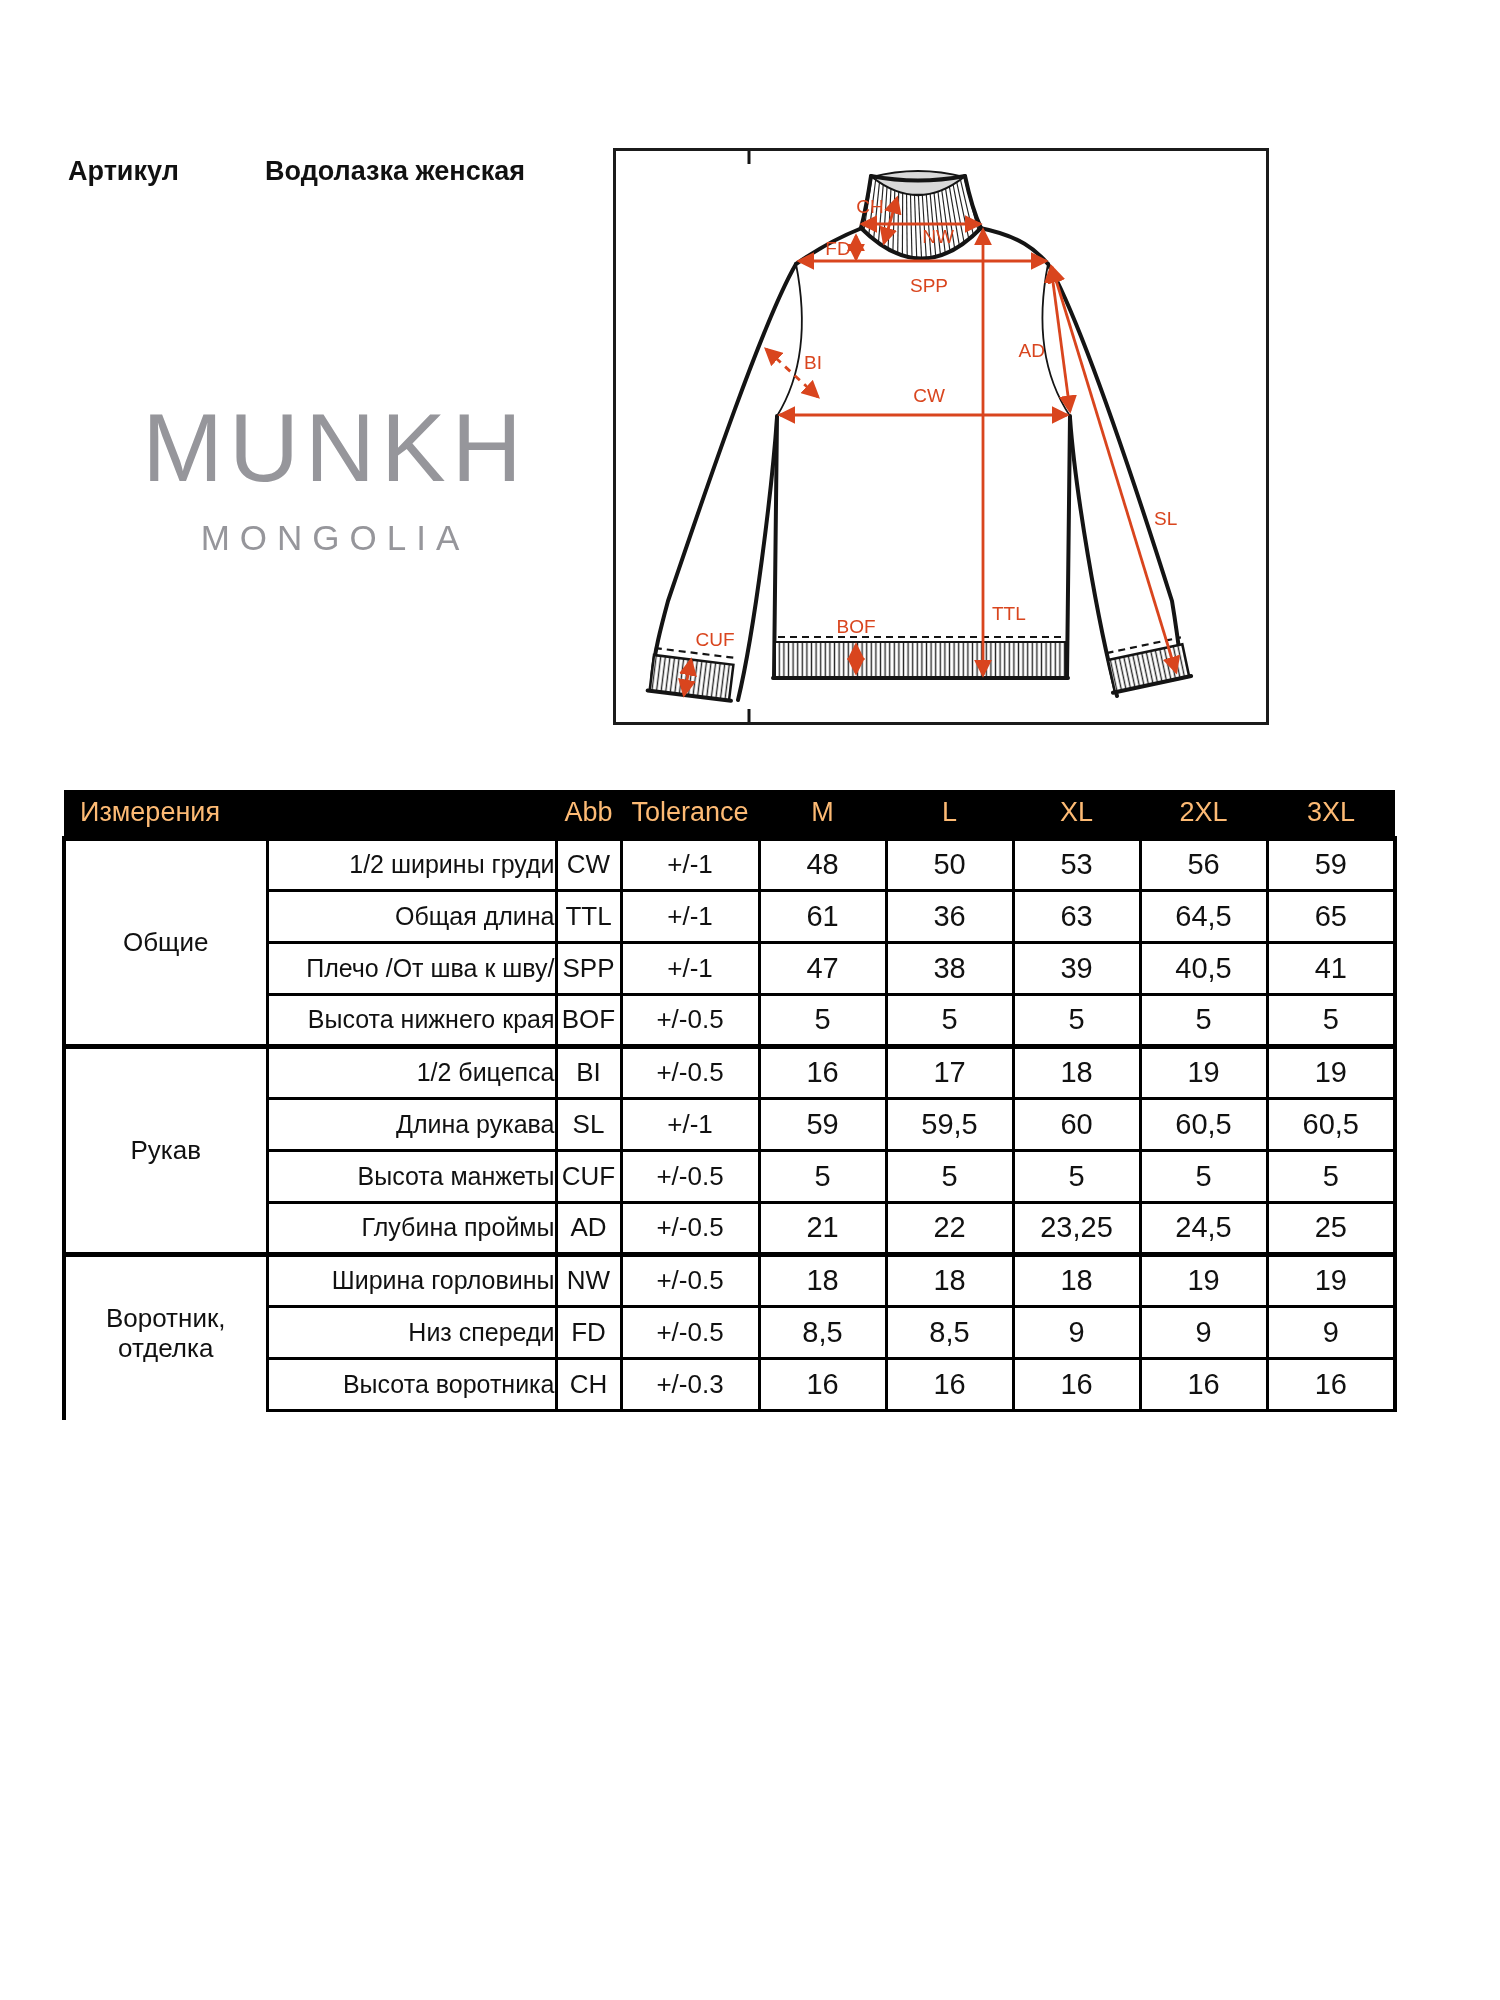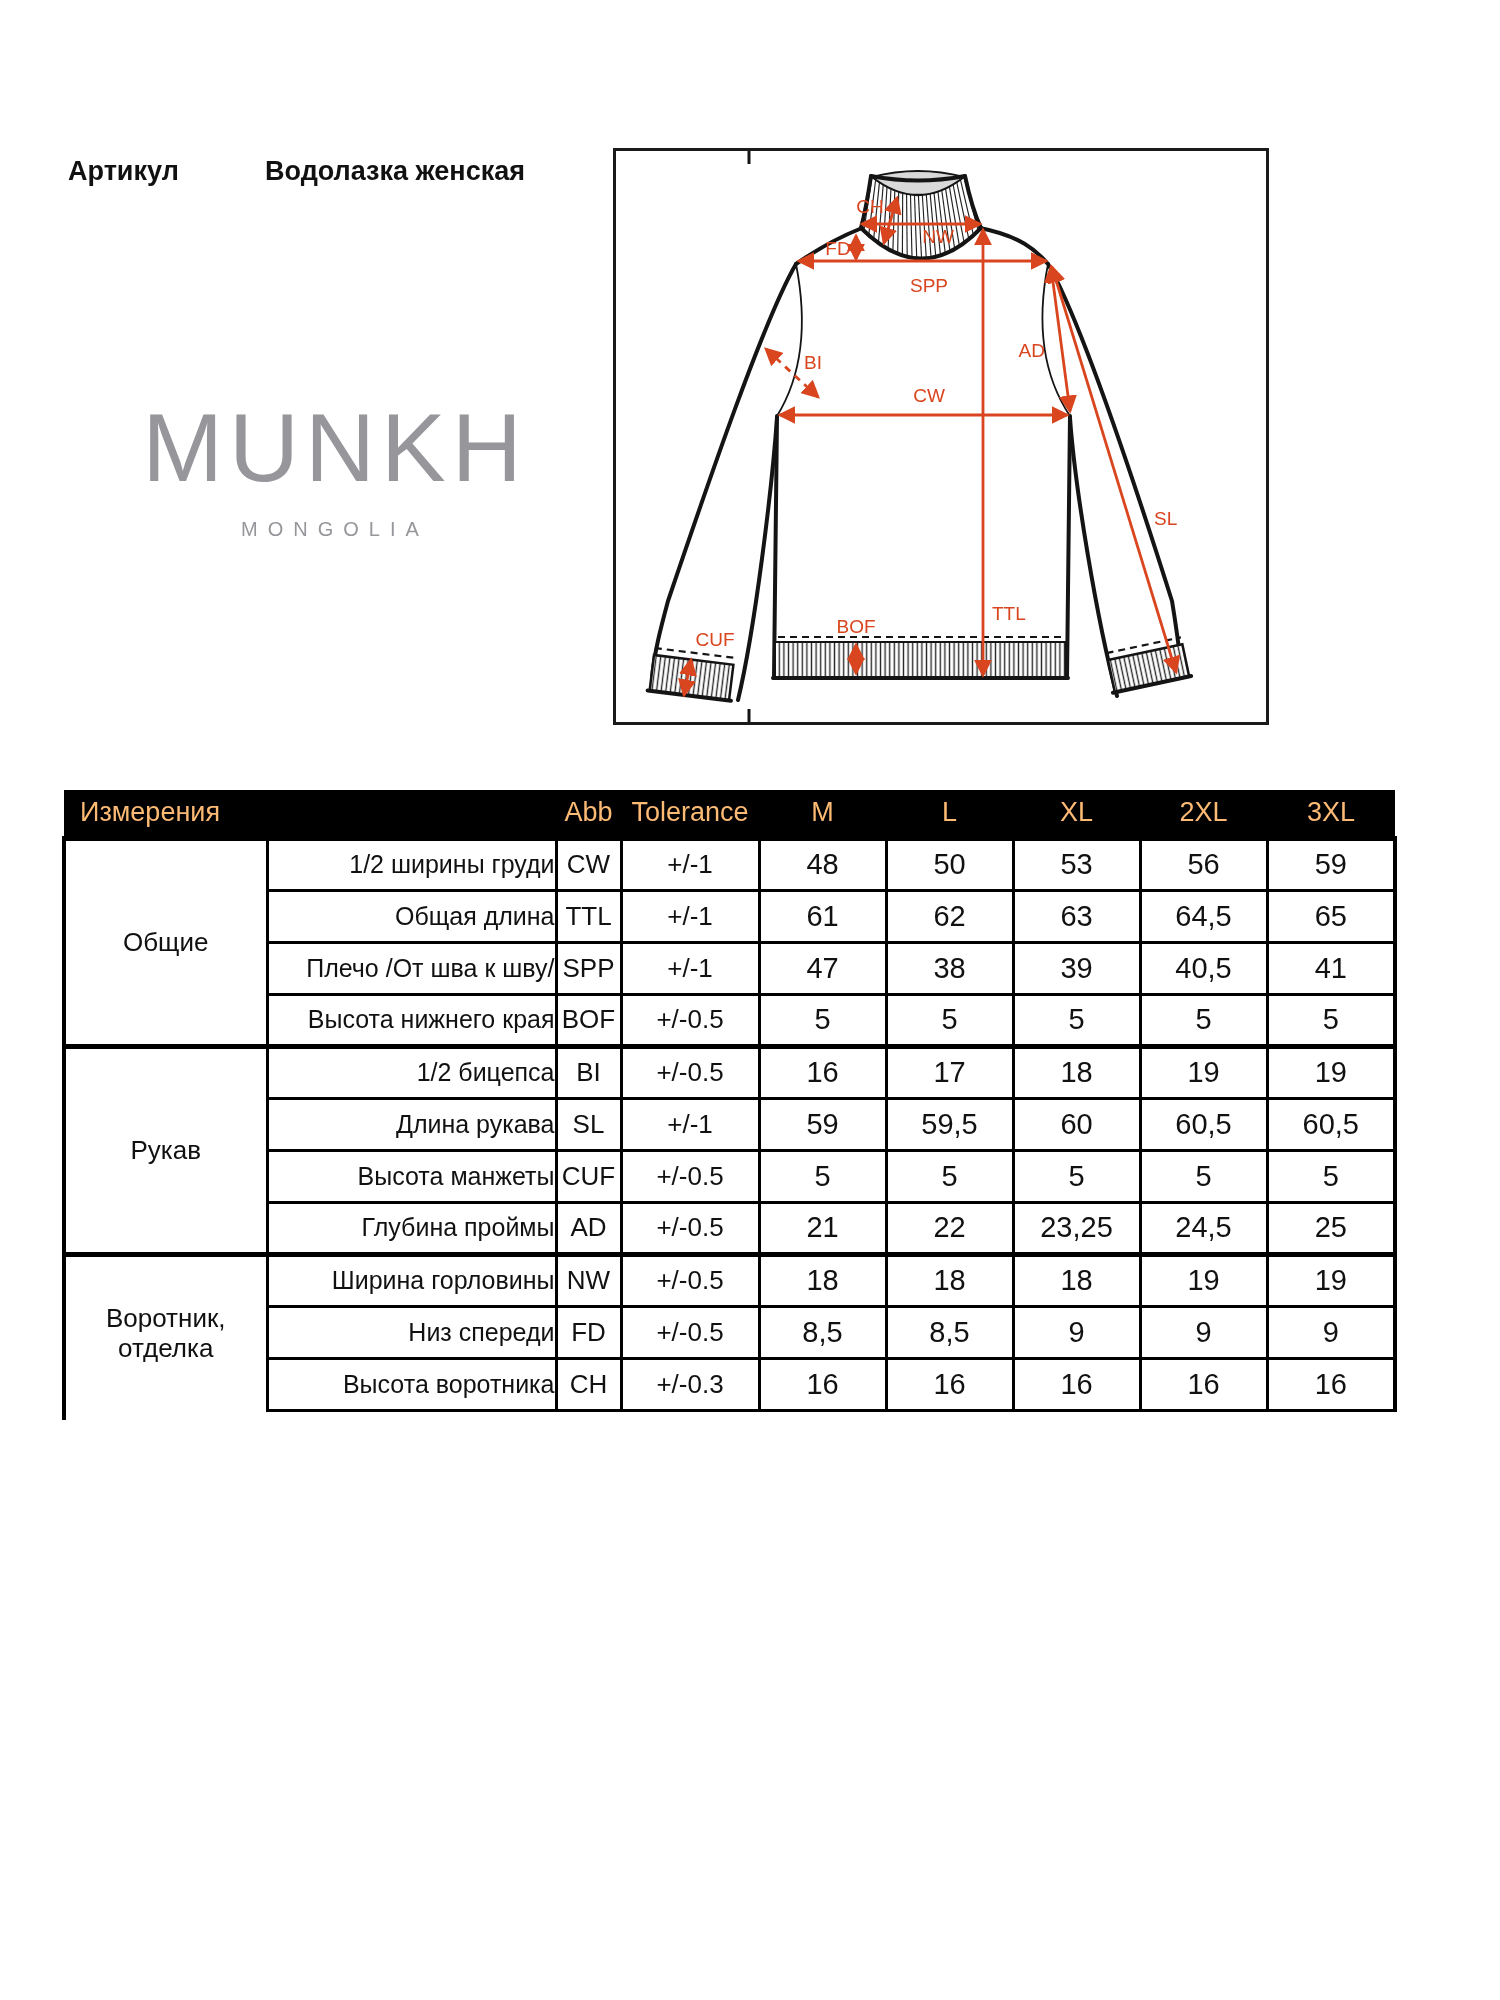--- a/index.html
+++ b/index.html
@@ -8,21 +8,21 @@
   .page {
     position:relative; width:1500px; height:1500px; background:#fff;
     font-family:"Liberation Sans", sans-serif; color:#111; overflow:hidden;
   }
   
   .article-label { position:absolute; left:68px; top:156px; font-size:27px; font-weight:bold; }
   .article-value { position:absolute; left:265px; top:156px; font-size:27px;font-weight:bold; }
   
   .brand { position:absolute; left:128px; top:398px; width:414px; text-align:center; color:var(--logo-color); }
   .brand-name { font-size:97px; letter-spacing:6px; font-weight:normal; line-height:100px; }
-  .brand-sub { margin-top:20px; font-size:20px; letter-spacing:10px; }
+  .brand-sub { margin-top:20px; font-size:35px; letter-spacing:10px; }
   
   .diagram-box { position:absolute; left:613px; top:148px; width:656px; height:577px; border:3px solid #1b1b1b; background:#fff; }
   .thick { stroke:#141414; stroke-width:4; fill:none; stroke-linecap:round; }
   .thick2 { stroke:#141414; stroke-width:3; fill:none; }
   .thin { stroke:#141414; stroke-width:1.8; fill:none; }
   .dash { stroke:#141414; stroke-width:2.2; stroke-dasharray:7 5; fill:none; }
   #collar-ribs line { stroke:#222; stroke-width:1.15; }
   .red { stroke:var(--accent); stroke-width:2.8; fill:none; }
   .red.dashed { stroke-dasharray:7 6; }
   .rlabel { font-family:"Liberation Sans",sans-serif; font-size:19px; fill:var(--accent); }
@@ -211,21 +211,21 @@
         <td>50</td>
         <td>53</td>
         <td>56</td>
         <td class="col-last">59</td>
       </tr>
       <tr>
         <td class="name-cell">Общая длина</td>
         <td class="abb-cell">TTL</td>
         <td class="tol-cell">+/-1</td>
         <td>61</td>
-        <td>62</td>
+        <td>36</td>
         <td>63</td>
         <td>64,5</td>
         <td class="col-last">65</td>
       </tr>
       <tr>
         <td class="name-cell">Плечо /От шва к шву/</td>
         <td class="abb-cell">SPP</td>
         <td class="tol-cell">+/-1</td>
         <td>47</td>
         <td>38</td>

